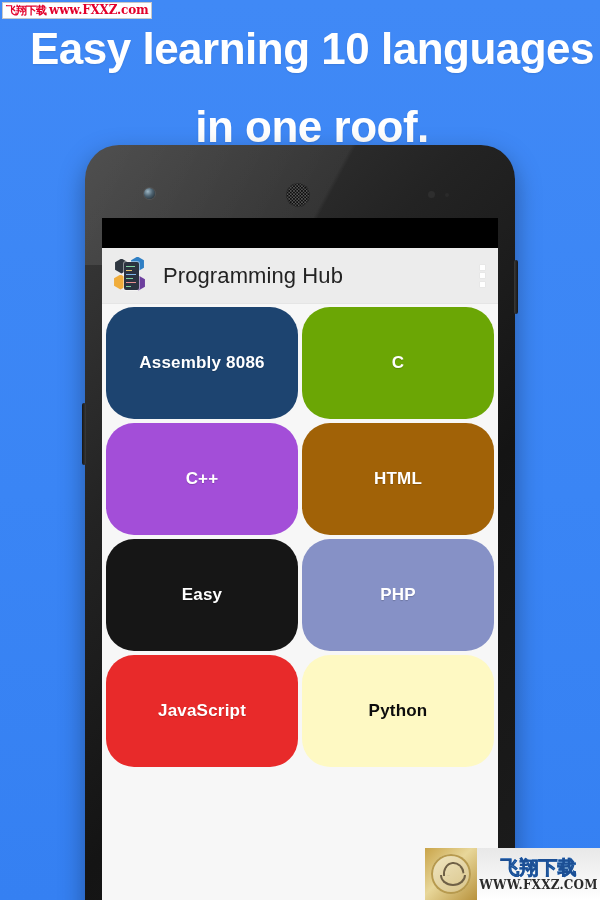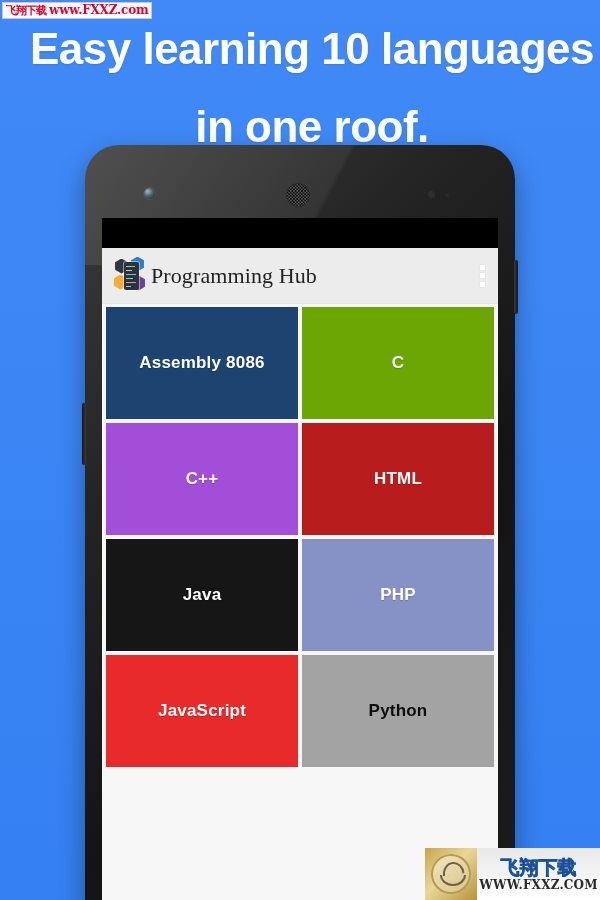--- a/index.html
+++ b/index.html
@@ -213,24 +213,24 @@
     display: block;
   }
   .app-icon .card i:nth-child(1) { top: 4px;  width: 9px; }
   .app-icon .card i:nth-child(2) { top: 8px;  width: 6px; background:#e8c46a; }
   .app-icon .card i:nth-child(3) { top: 12px; width: 10px; background:#7fb7e8; }
   .app-icon .card i:nth-child(4) { top: 16px; width: 7px; }
   .app-icon .card i:nth-child(5) { top: 20px; width: 10px; background:#e89090; }
   .app-icon .card i:nth-child(6) { top: 24px; width: 5px; }
 
   .app-title {
-    margin-left: 0;
+    margin-left: 12px;
     font-size: 22px;
     color: #232323;
-    font-family: Liberation Serif, serif;
+    font-family: Liberation Sans, sans-serif;
     font-weight: normal;
     letter-spacing: 0.1px;
   }
   .overflow {
     position: absolute;
     right: 13px;
     top: 50%;
     transform: translateY(-50%);
     display: flex;
     flex-direction: column;
@@ -261,21 +261,21 @@
     align-items: center;
     justify-content: center;
     color: #ffffff;
     font-family: "Liberation Sans", sans-serif;
     font-weight: bold;
     font-size: 17px;
     letter-spacing: 0.2px;
     box-sizing: border-box;
     text-shadow: 0 1px 1px rgba(0,0,0,0.18);
   }
-  .tile.half { width: calc(50% - 2px); }
+  .tile.half { width: calc(50% - 2px); border-radius: 28px; }
   .tile.full { width: 100%; height: 112px; }
   .tile.dark-text { color: #0d0d0d; text-shadow: none; }
 
   
   .wm-bot {
     position: absolute;
     right: 0;
     bottom: 0;
     display: flex;
     align-items: stretch;
@@ -403,33 +403,33 @@
       <div class="grid">
           <div class="tile half" style="background: rgb(29, 68, 112);">
             <span>Assembly 8086</span>
           </div>
           <div class="tile half" style="background: rgb(107, 166, 5);">
             <span>C</span>
           </div>
           <div class="tile half" style="background: rgb(163, 78, 216);">
             <span>C++</span>
           </div>
-          <div class="tile half" style="background: #b91c1c;">
+          <div class="tile half" style="background: #a16207;">
             <span>HTML</span>
           </div>
           <div class="tile half" style="background: rgb(22, 22, 22);">
-            <span>Java</span>
+            <span>Easy</span>
           </div>
           <div class="tile half" style="background: rgb(134, 145, 198);">
             <span>PHP</span>
           </div>
           <div class="tile half" style="background: rgb(232, 42, 42);">
             <span>JavaScript</span>
           </div>
-          <div class="tile half dark-text" style="background: #a3a3a3;">
+          <div class="tile half dark-text" style="background: #fef9c3;">
             <span>Python</span>
           </div>
         </div>
     </div>
   </div>
 
   <div class="wm-bot">
     <div class="logo">
       <div class="ring"></div>
     </div>

